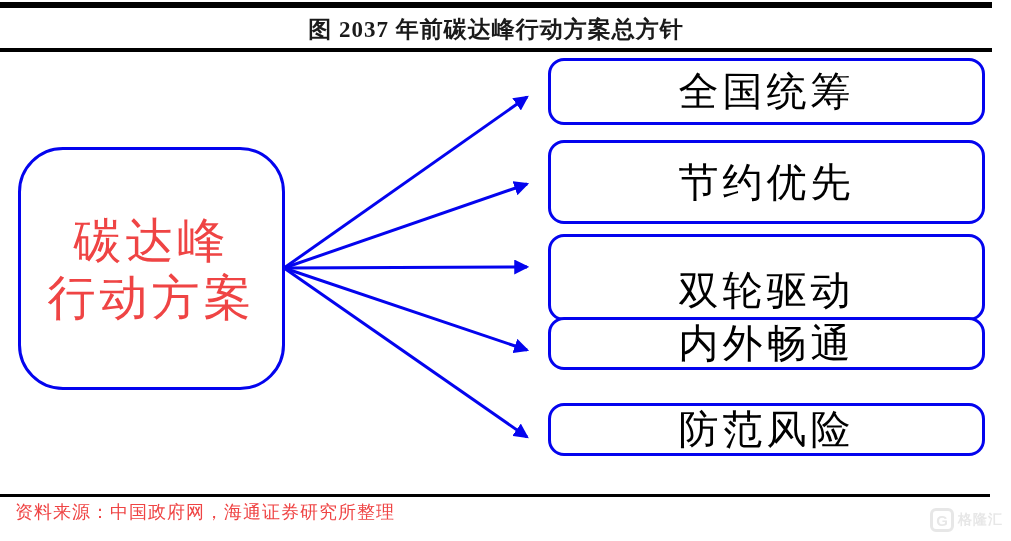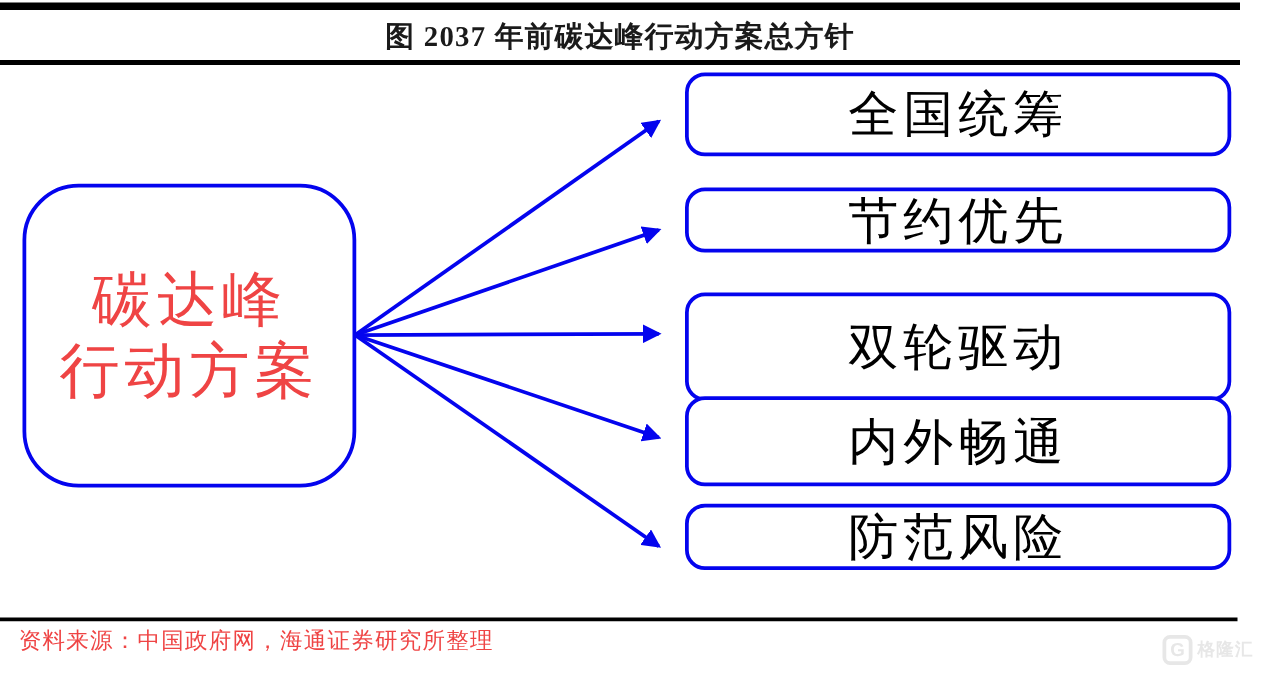--- a/index.html
+++ b/index.html
@@ -50,23 +50,23 @@
     width: 437px; height: 66px;
     border: 3px solid #0404ee; border-radius: 16px;
     background: #ffffff;
     display: flex; align-items: center; justify-content: center; margin-left: 12px;
   }
   .branch-box .branch-label {
     font-size: 40px; color: #000000;
     letter-spacing: 4px; white-space: nowrap;
   }
   .branch-0 { top: 58px;  height: 67px; }
-  .branch-1 { top: 150px; height: 52px; }
-  .branch-2 { top: 234px; height: 87px; }
-  .branch-3 { top: 317px; height: 72px; }
+  .branch-1 { top: 140px; height: 84px; }
+  .branch-2 { top: 234px; height: 87px; align-items: flex-end; }
+  .branch-3 { top: 317px; height: 53px; }
   .branch-4 { top: 403px; height: 53px; }
 
   .arrows-layer {
     position: absolute; left: 0; top: 0;
     width: 1011px; height: 541px;
     pointer-events: none;
   }
 
   
   .rule-bottom {

